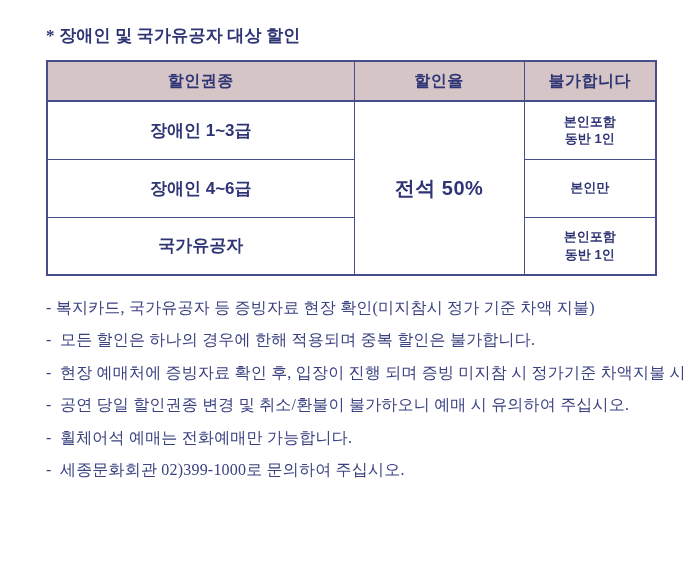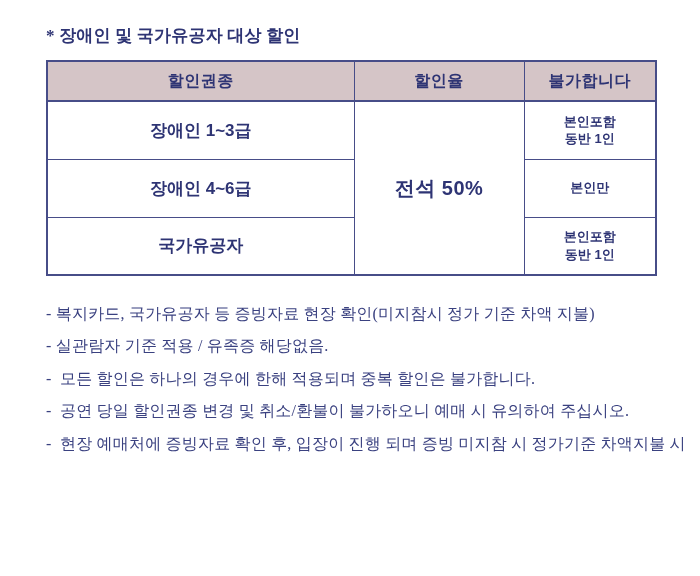--- a/index.html
+++ b/index.html
@@ -53,21 +53,21 @@
     font-weight: bold;
     border-bottom: 2px solid var(--border-navy);
     letter-spacing: 0.5px;
   }
   td.cell-type { height: 58px; font-size: 17px; font-weight: 600; }
   td.cell-rate { font-size: 20px; font-weight: 600; letter-spacing: 0.5px; }
   td.cell-qty  { font-size: 13px; font-weight: 600; white-space: pre-line; line-height: 1.35; }
   .notes {
     position: absolute;
     left: 46px;
-    top: 298px;
+    top: 292px;
     width: 640px;
   }
   .note-line {
     font-size: 16px;
     line-height: 32.4px;
     color: var(--note-navy);
     white-space: pre-wrap;
     letter-spacing: 0.2px;
   }
 </style>
@@ -105,19 +105,20 @@
       <tr>
         <td class="cell-type">국가유공자</td>
         <td class="cell-qty">본인포함
 동반 1인</td>
       </tr>
     </tbody>
   </table>
 
   <div class="notes">
     <div class="note-line">- 복지카드, 국가유공자 등 증빙자료 현장 확인(미지참시 정가 기준 차액 지불)</div>
-    <div class="note-line">- 실관람자 기준 적용 / 유족증 해당없음.</div>
     <div class="note-line">-  모든 할인은 하나의 경우에 한해 적용되며 중복 할인은 불가합니다.</div>
+    <div class="note-line">-  현장 예매처에 증빙자료 확인 후, 입장이 진행 되며 증빙 미지참 시 정가기준 차액지불 시</div>
     <div class="note-line">-  공연 당일 할인권종 변경 및 취소/환불이 불가하오니 예매 시 유의하여 주십시오.</div>
-    <div class="note-line">-  현장 예매처에 증빙자료 확인 후, 입장이 진행 되며 증빙 미지참 시 정가기준 차액지불 시</div>
+    <div class="note-line">-  휠체어석 예매는 전화예매만 가능합니다.</div>
+    <div class="note-line">-  세종문화회관 02)399-1000로 문의하여 주십시오.</div>
   </div>
 
 </div>
 
 </body></html>

